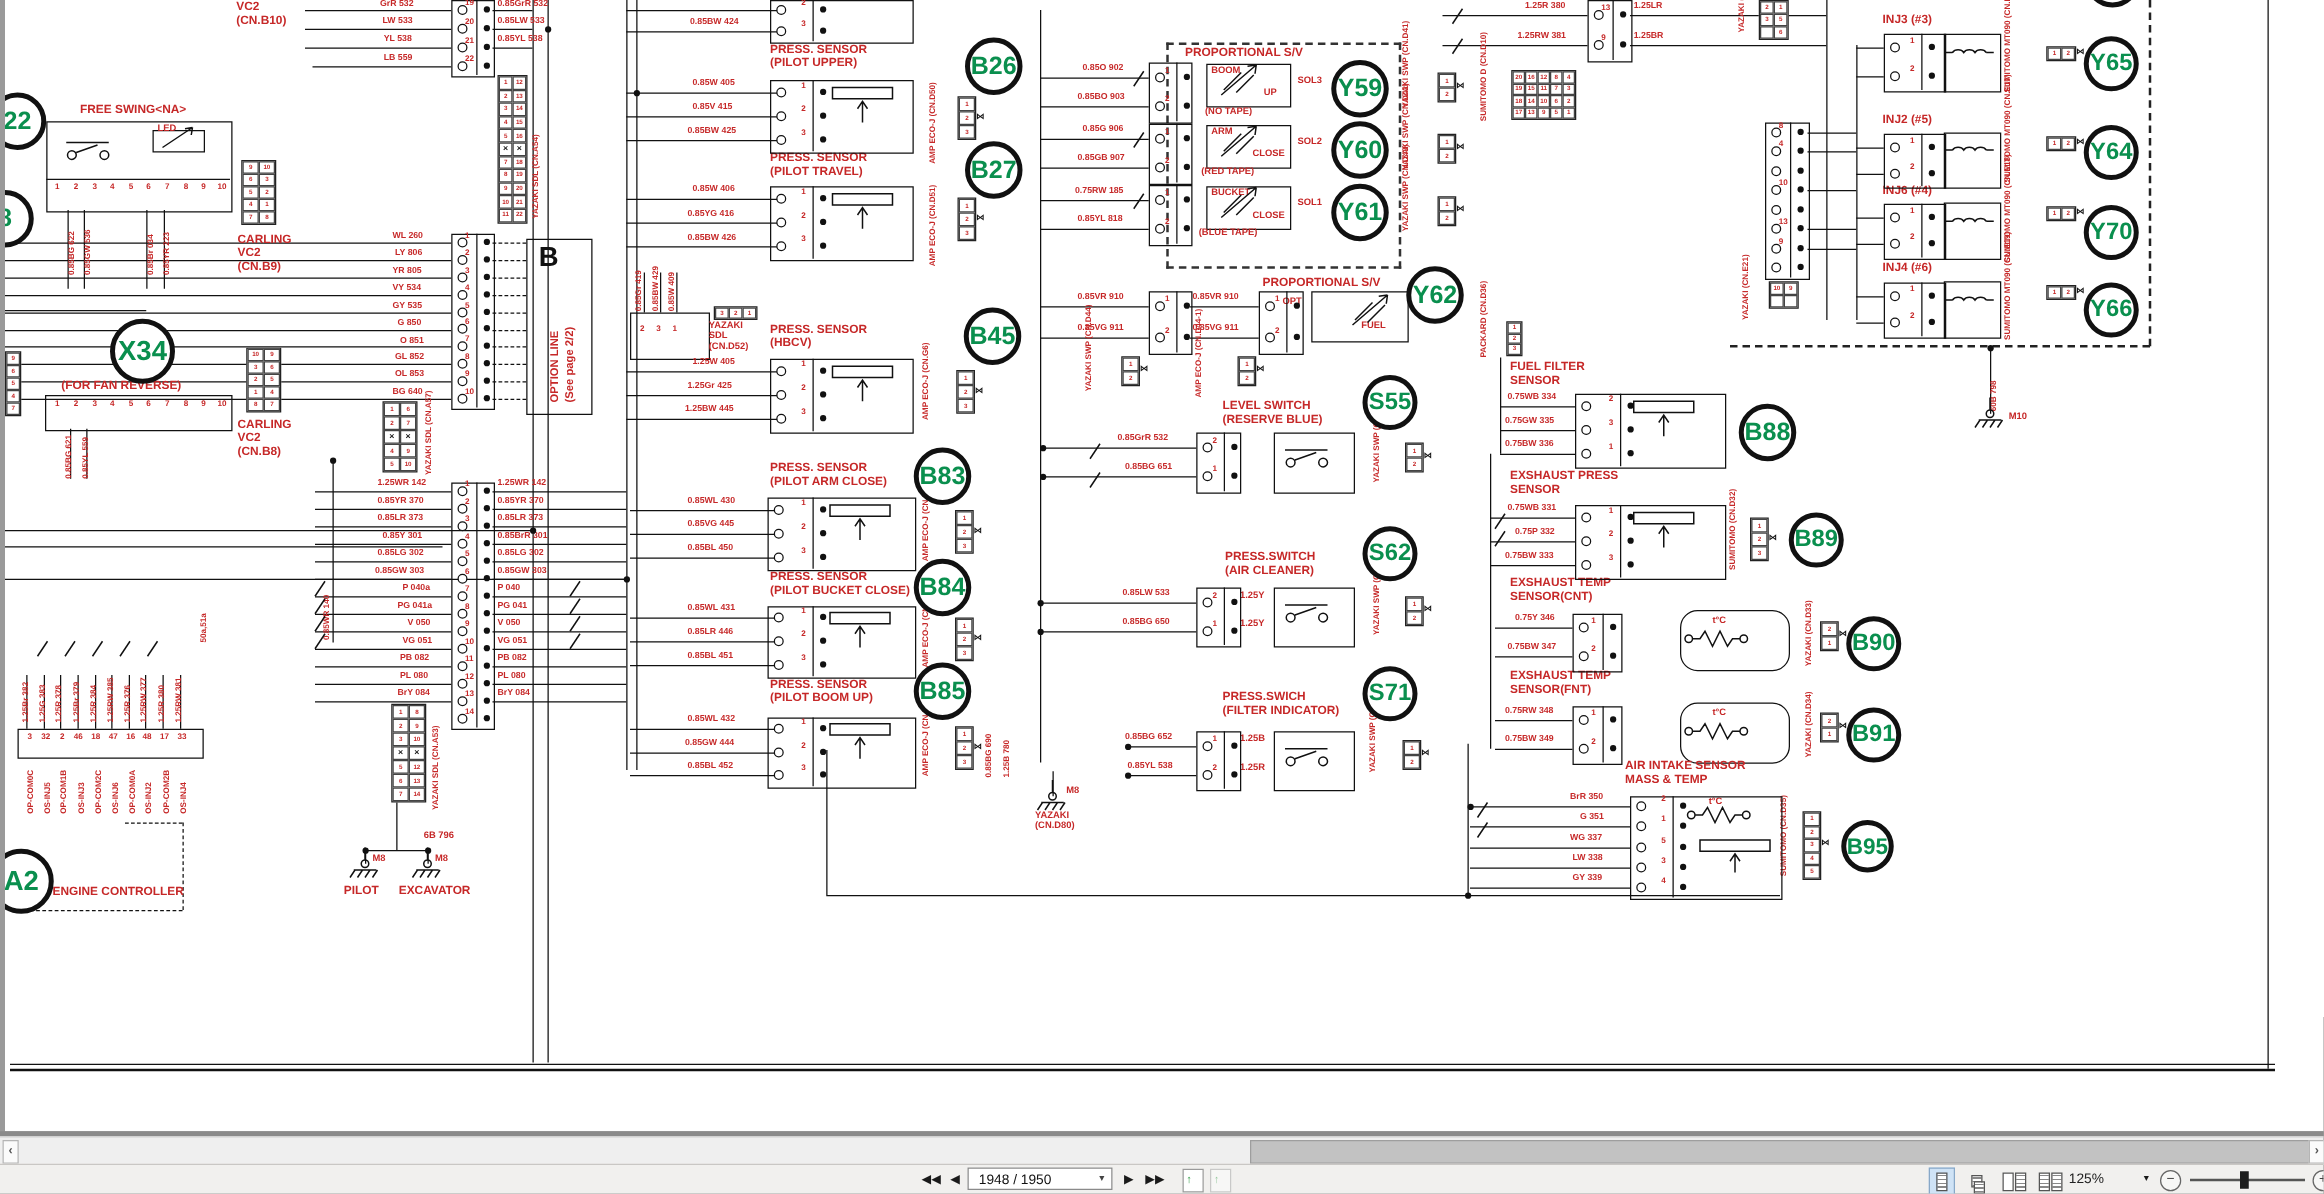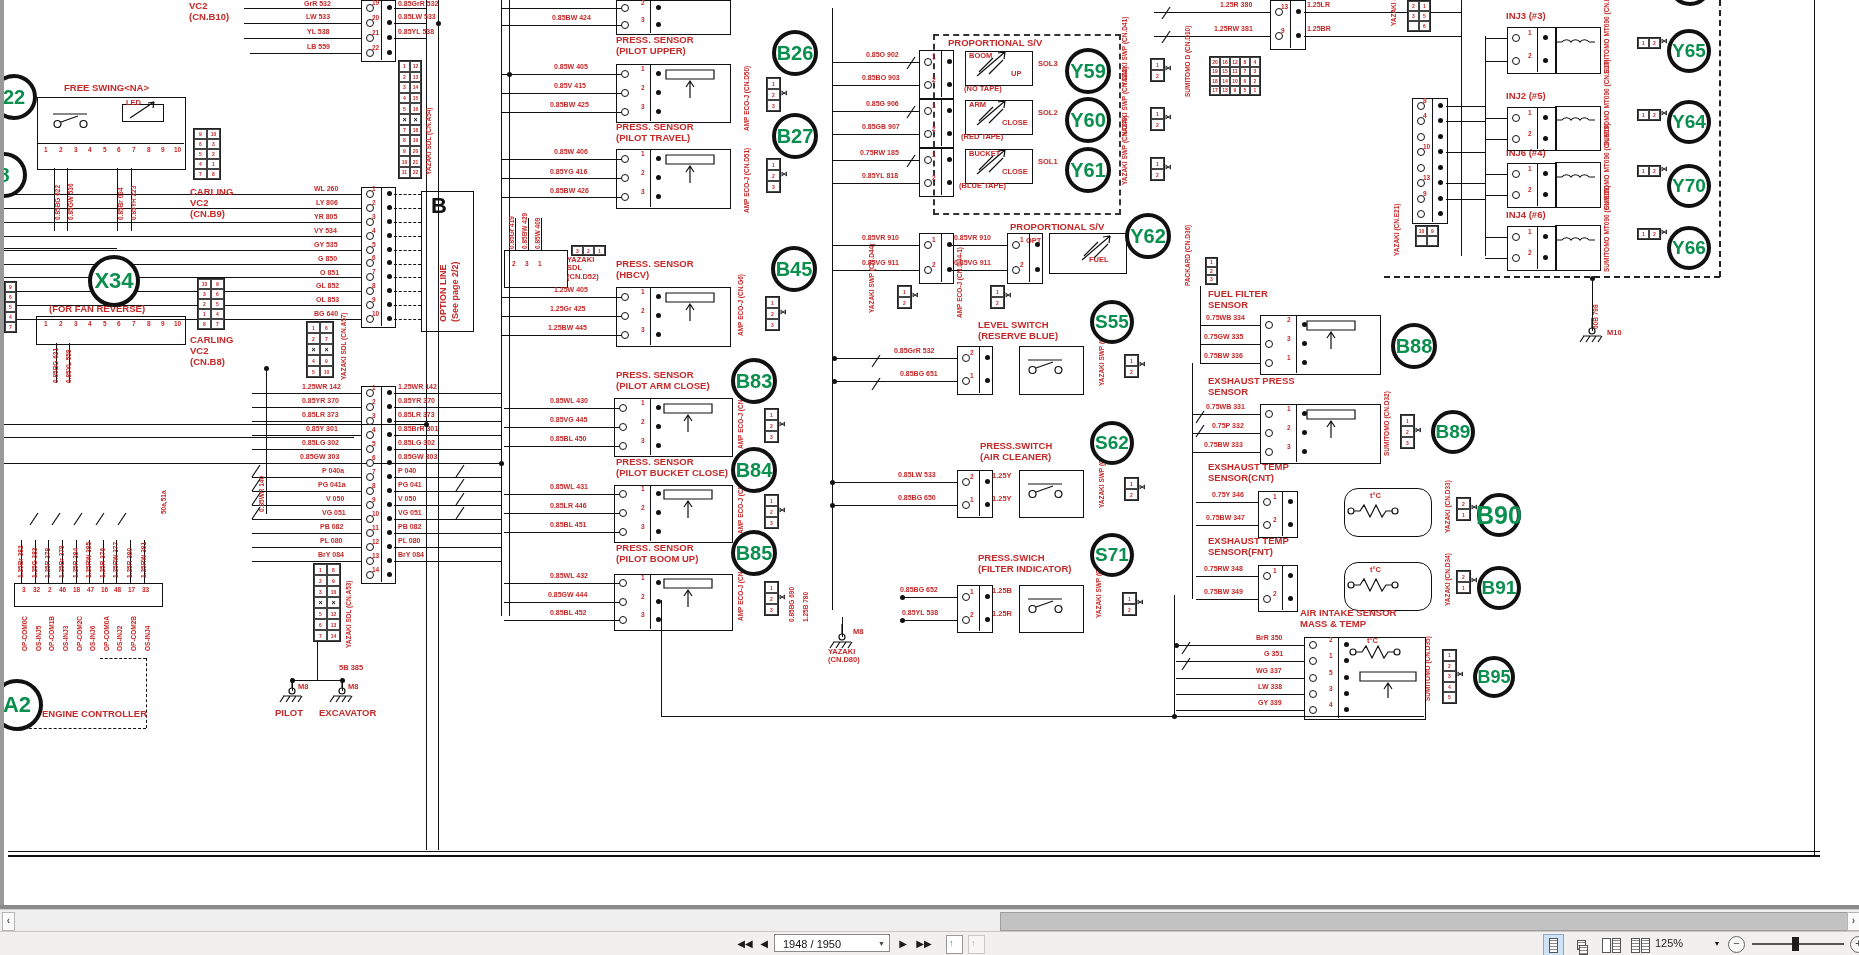--- a/index.html
+++ b/index.html
@@ -297,21 +297,21 @@
         <div class="lb cl" style="left: 271px; top: 708px;">PILOT</div>
         <div class="lb cl" style="left: 315px; top: 708px;">EXCAVATOR</div>
         <div class="lb cl" style="left: 1502px; top: 11px;">INJ3 (#3)</div>
         <div class="lb cl" style="left: 1502px; top: 91px;">INJ2 (#5)</div>
         <div class="lb cl" style="left: 1502px; top: 148px;">INJ6 (#4)</div>
         <div class="lb cl" style="left: 1502px; top: 210px;">INJ4 (#6)</div>
         <div class="lb sm" style="left: 294px; top: 683px;">M8</div>
         <div class="lb sm" style="left: 344px; top: 683px;">M8</div>
         <div class="lb sm" style="left: 849px; top: 628px;">M8</div>
         <div class="lb sm" style="left: 1603px; top: 329px;">M10</div>
-        <div class="lb sm" style="left: 335px; top: 664px;">5B 385</div>
+        <div class="lb sm" style="left: 335px; top: 664px;">6B 796</div>
         <div class="lb sm" style="left: 965px; top: 52px;">BOOM</div>
         <div class="lb sm" style="left: 1007px; top: 70px;">UP</div>
         <div class="lb sm" style="left: 960px; top: 85px;">(NO TAPE)</div>
         <div class="lb sm" style="left: 1034px; top: 60px;">SOL3</div>
         <div class="lb sm" style="left: 965px; top: 101px;">ARM</div>
         <div class="lb sm" style="left: 998px; top: 119px;">CLOSE</div>
         <div class="lb sm" style="left: 957px; top: 133px;">(RED TAPE)</div>
         <div class="lb sm" style="left: 1034px; top: 109px;">SOL2</div>
         <div class="lb sm" style="left: 965px; top: 150px;">BUCKET</div>
         <div class="lb sm" style="left: 998px; top: 168px;">CLOSE</div>
@@ -539,21 +539,21 @@
         <div class="idc" style="left: 727px; top: 530px; width: 38px; height: 38px; font-size: 20px;">B85</div>
         <div class="idc" style="left: 1061px; top: 48px; width: 38px; height: 38px; font-size: 20px;">Y59</div>
         <div class="idc" style="left: 1061px; top: 97px; width: 38px; height: 38px; font-size: 20px;">Y60</div>
         <div class="idc" style="left: 1061px; top: 147px; width: 38px; height: 38px; font-size: 20px;">Y61</div>
         <div class="idc" style="left: 1121px; top: 213px; width: 38px; height: 38px; font-size: 20px;">Y62</div>
         <div class="idc" style="left: 1086px; top: 300px; width: 36px; height: 36px; font-size: 19px;">S55</div>
         <div class="idc" style="left: 1086px; top: 421px; width: 36px; height: 36px; font-size: 19px;">S62</div>
         <div class="idc" style="left: 1086px; top: 533px; width: 36px; height: 36px; font-size: 19px;">S71</div>
         <div class="idc" style="left: 1387px; top: 323px; width: 38px; height: 38px; font-size: 20px;">B88</div>
         <div class="idc" style="left: 1427px; top: 410px; width: 36px; height: 36px; font-size: 19px;">B89</div>
-        <div class="idc" style="left: 1473px; top: 493px; width: 36px; height: 36px; font-size: 25px;">B90</div>
+        <div class="idc" style="left: 1473px; top: 493px; width: 36px; height: 36px; font-size: 19px;">B90</div>
         <div class="idc" style="left: 1473px; top: 566px; width: 36px; height: 36px; font-size: 19px;">B91</div>
         <div class="idc" style="left: 1469px; top: 656px; width: 34px; height: 34px; font-size: 18px;">B95</div>
         <div class="idc" style="left: 1663px; top: 29px; width: 36px; height: 36px; font-size: 19px;">Y65</div>
         <div class="idc" style="left: 1663px; top: 100px; width: 36px; height: 36px; font-size: 19px;">Y64</div>
         <div class="idc" style="left: 1663px; top: 164px; width: 36px; height: 36px; font-size: 19px;">Y70</div>
         <div class="idc" style="left: 1663px; top: 226px; width: 36px; height: 36px; font-size: 19px;">Y66</div>
         <div class="idc" style="left: 1664px; top: -38px; width: 36px; height: 36px; font-size: 19px;"></div>
         <div class="bx" style="left: 612px; top: 64px; width: 113px; height: 57px;"></div>
         <div class="ln" style="left: 646px; top: 64px; width: 1px; height: 57px;"></div>
         <div class="oc" style="left: 617px; top: 69.5px;"></div>

